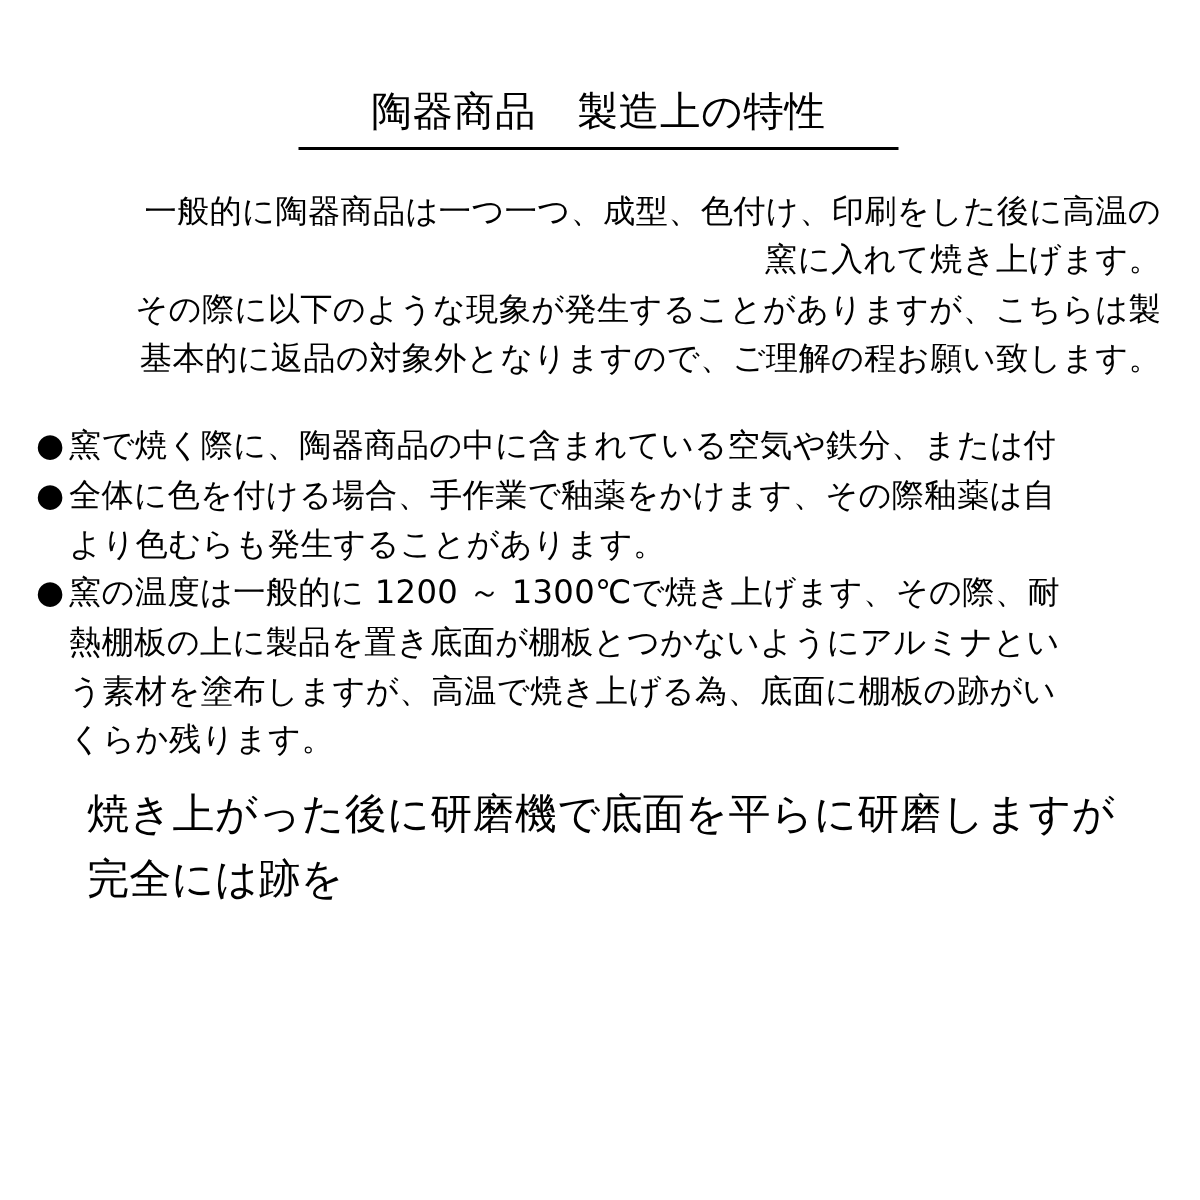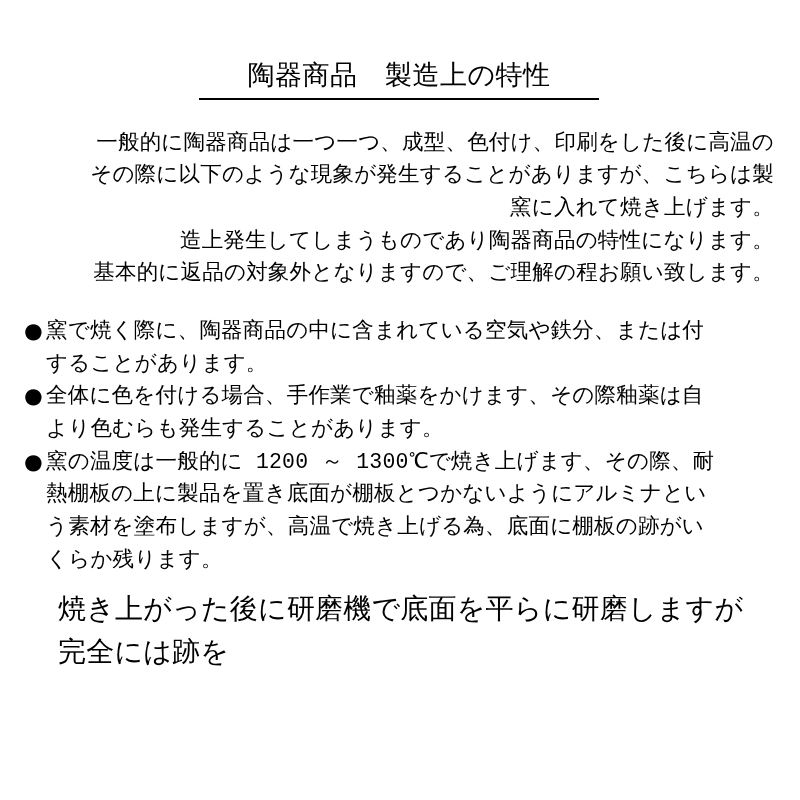--- a/index.html
+++ b/index.html
@@ -62,21 +62,20 @@
   }
   .bullet-item .marker {
     position: absolute;
     left: 0;
     top: 0;
     font-size: 21.5px;
     line-height: 1.52;
   }
   .bullet-item .btext {
     display: block;
-    font-family: Liberation Mono, monospace;
   }
   .bullet-item .btext.cont {
     text-indent: 0;
   }
   .subpara {
     font-size: 28px;
     line-height: 1.52;
     letter-spacing: 0.2px;
     padding-left: 22px;
     margin: 12px;
@@ -85,32 +84,30 @@
 </style>
 </head>
 <body>
 
 <div class="page">
 
   <h1 class="doc-title">陶器商品　製造上の特性</h1>
 
   <div class="intro">
     <p>一般的に陶器商品は一つ一つ、成型、色付け、印刷をした後に高温の</p>
+    <p>窯に入れて焼き上げます。</p>
     <p>その際に以下のような現象が発生することがありますが、こちらは製</p>
-    <p>窯に入れて焼き上げます。</p>
-    <p>造上発生してしまうものであり陶器商品の特性になります。</p>
     <p>基本的に返品の対象外となりますので、ご理解の程お願い致します。</p>
   </div>
 
   <ul class="bullet-list">
 
     <li class="bullet-item">
       <span class="marker">●</span>
       <span class="btext">窯で焼く際に、陶器商品の中に含まれている空気や鉄分、または付</span>
-      <span class="btext cont">することがあります。</span>
     </li>
 
     <li class="bullet-item">
       <span class="marker">●</span>
       <span class="btext">全体に色を付ける場合、手作業で釉薬をかけます、その際釉薬は自</span>
       <span class="btext cont">より色むらも発生することがあります。</span>
     </li>
 
     <li class="bullet-item">
       <span class="marker">●</span>

